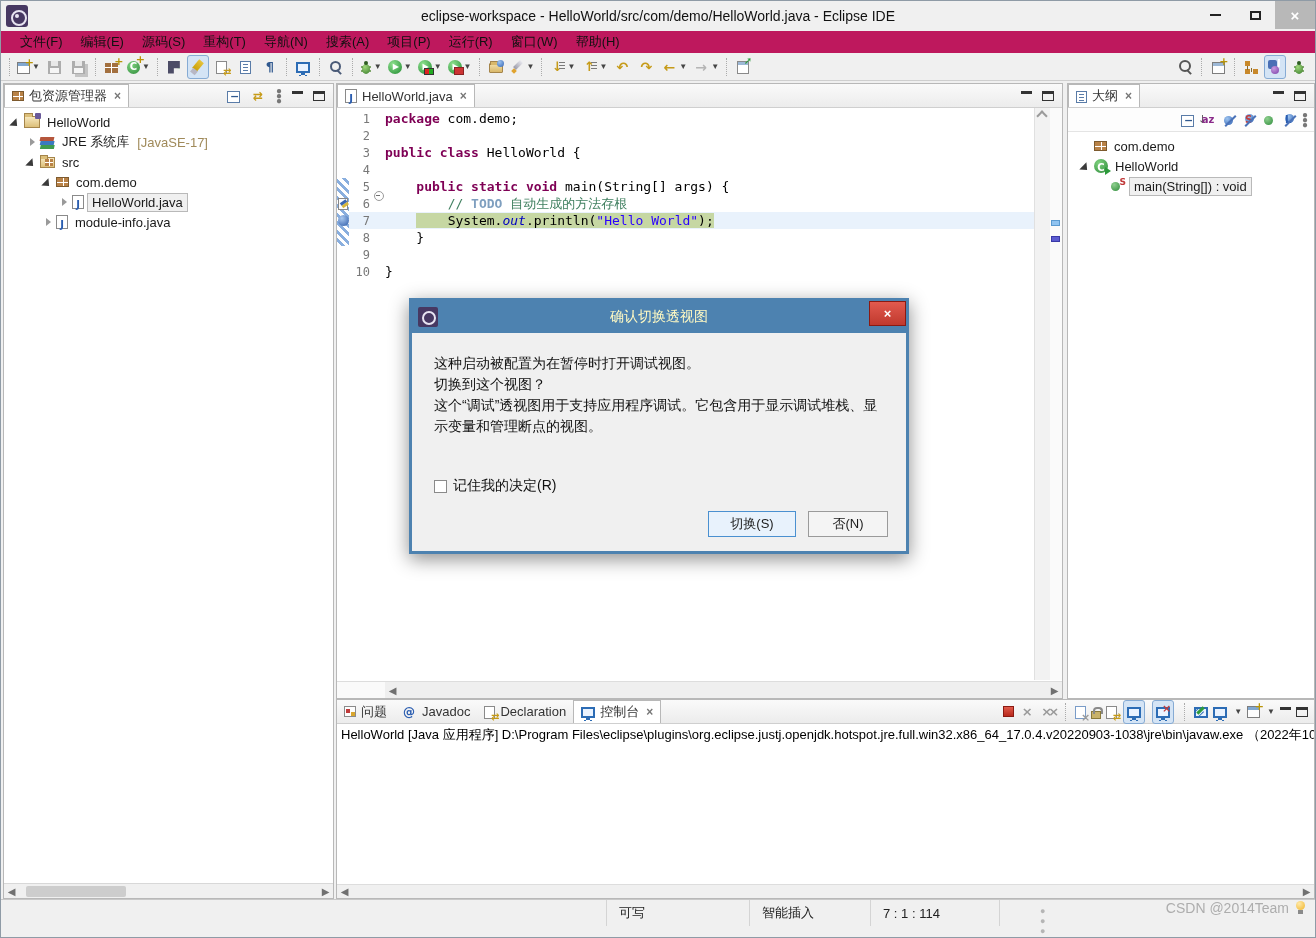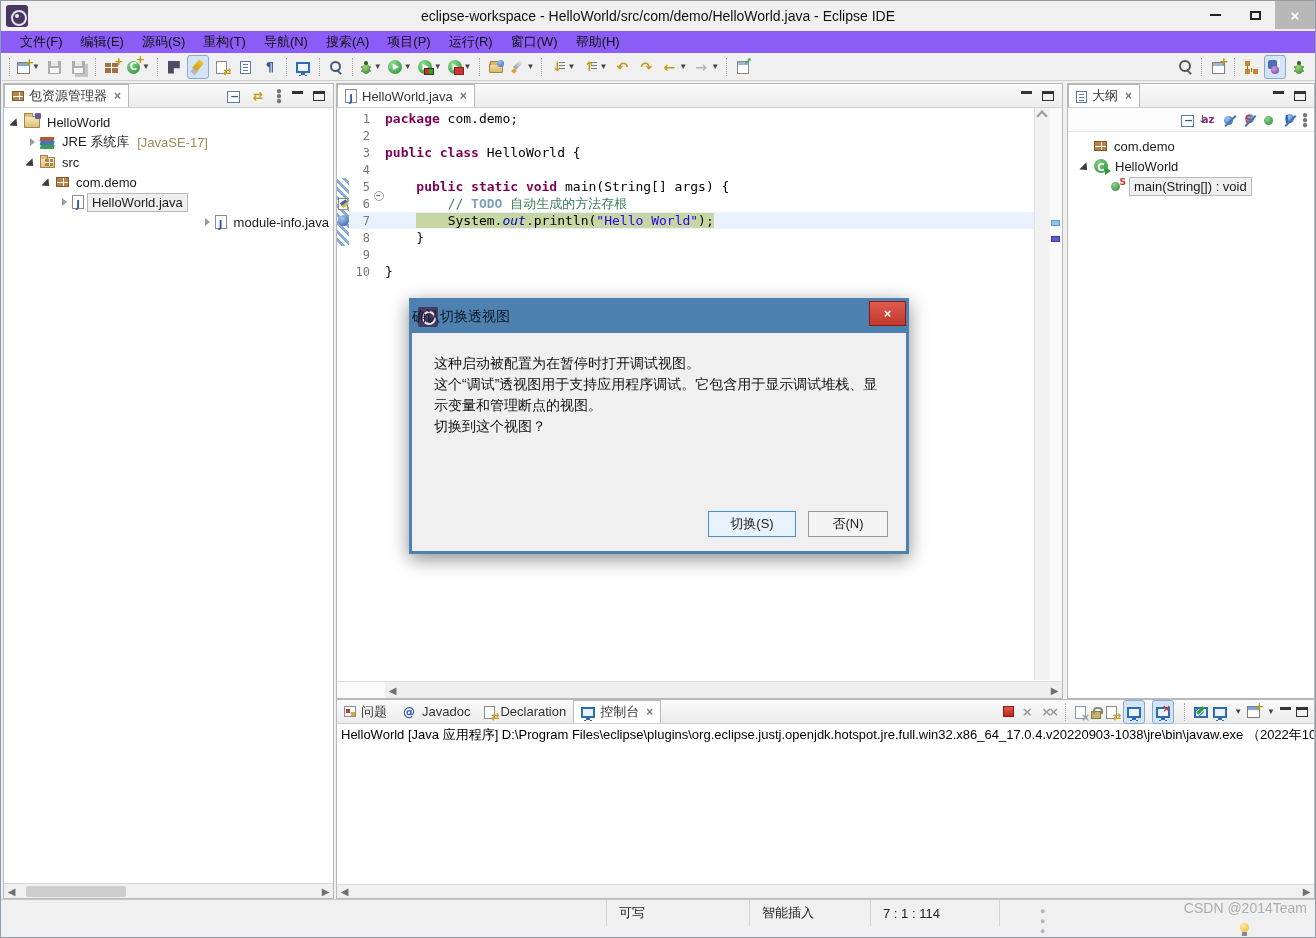--- a/index.html
+++ b/index.html
@@ -16,21 +16,21 @@
   #app-icon::after{content:"";position:absolute;left:9px;top:9px;width:4px;height:4px;background:#e8e4f2;border-radius:50%;}
   #window-title{position:absolute;left:0;right:0;text-align:center;font-size:14px;color:#111;}
   .winbtns{position:absolute;right:0;top:0;height:28px;display:flex;}
   .winbtn{width:40px;height:28px;display:flex;align-items:center;justify-content:center;}
   .winbtn .minglyph{width:11px;height:2px;background:#222;}
   .winbtn .maxglyph{width:11px;height:9px;border:2px solid #222;}
   .winbtn.close{background:#b8b8b8;}
   .winbtn.close span{color:#fff;font-size:15px;font-weight:bold;line-height:1;}
 
   
-  #menubar{left:0;top:30px;width:100%;height:22px;display:flex;align-items:center;padding-left:10px;background:#8b5cf6;}
+  #menubar{left:0;top:30px;width:100%;height:22px;display:flex;align-items:center;padding-left:10px;background:#be185d;}
   .menu-item{padding:2px 9px;font-size:13px;color:#111;}
 
   
   #toolbar{left:0;top:52px;width:100%;height:28px;background:#f0f0f0;border-bottom:1px solid #cfcfcf;display:flex;align-items:center;padding:0 4px;}
   .tbtn{height:24px;min-width:22px;display:flex;align-items:center;justify-content:center;border:1px solid transparent;border-radius:3px;margin:0 1px;padding:0 1px;}
   .tbtn.active{background:#d4e4f5;border-color:#86abd4;}
   .tsep{width:1px;height:18px;border-left:1px dotted #ababab;margin:0 4px;}
   .drop{font-size:8px;color:#444;margin-left:2px;}
   .tb-spacer{flex:1;}
 
@@ -215,32 +215,32 @@
   .i-pin::after{content:"";position:absolute;right:-3px;top:-3px;width:3px;height:9px;background:#2d9a3c;transform:rotate(45deg);}
   #console-line{height:20px;padding:2px 4px 0 4px;font-size:13px;color:#000;white-space:nowrap;overflow:hidden;background:#fff;}
   #console-body{position:absolute;left:0;top:46px;right:0;bottom:14px;background:#fff;}
   #console-hscroll{position:absolute;left:0;right:0;bottom:0;height:14px;background:#f0f0f0;border-top:1px solid #ddd;display:flex;align-items:center;justify-content:space-between;}
 
   
   #statusbar{left:0;top:898px;width:100%;height:40px;background:#f0f0f0;border-top:1px solid #c8c8c8;display:flex;align-items:flex-start;}
   .sb-cell{height:26px;display:flex;align-items:center;padding:0 12px;border-left:1px solid #d4d4d4;font-size:13px;color:#222;}
   #sb-spacer{width:605px;flex:none;}
   .sb-dots{color:#b5b5b5;font-size:9px;letter-spacing:1px;margin-left:40px;padding-top:6px;}
-  #sb-right{margin-left:auto;display:flex;align-items:center;gap:6px;padding-right:8px;flex-direction:column;}
+  #sb-right{margin-left:auto;display:flex;align-items:center;gap:6px;padding-right:8px;}
   #watermark{color:#adadad;font-size:14px;}
   .i-lamp{width:12px;height:16px;}
   .i-lamp::before{content:"";position:absolute;left:1px;top:1px;width:9px;height:9px;border-radius:50%;background:radial-gradient(circle at 35% 30%,#ffe9a8,#f0b429);}
   .i-lamp::after{content:"";position:absolute;left:3px;top:10px;width:5px;height:4px;background:#8a8a8a;}
 
   
   #dialog{left:408px;top:297px;width:500px;height:256px;background:#f0f0f0;border:3px solid #4d82b0;box-shadow:0 5px 18px rgba(0,0,0,.45);z-index:50;}
   #dialog-titlebar{height:32px;background:#4d82b0;display:flex;align-items:center;position:relative;}
   #dialog-icon{width:20px;height:20px;margin-left:6px;background:#473862;border-radius:2px;position:relative;flex:none;}
   #dialog-icon::before{content:"";position:absolute;left:4px;top:4px;width:10px;height:10px;border:2px solid #e8e4f2;border-radius:50%;}
-  #dialog-title{position:absolute;left:0;right:0;font-size:14px;color:#0f172a;}
+  #dialog-title{position:absolute;left:0;right:0;text-align:center;font-size:14px;color:#fef9c3;}
   #dialog-close{position:absolute;right:0;top:0;width:37px;height:25px;background:linear-gradient(#e25a4e,#c0392e);border:1px solid #8a1a12;display:flex;align-items:center;justify-content:center;}
   #dialog-close span{color:#fff;font-weight:bold;font-size:13px;line-height:1;}
   #dialog-body{padding:20px 22px 0 22px;font-size:14px;color:#111;}
   #dialog-body p{margin:0 0 0 0;line-height:21px;}
   #dlg-p1{margin-bottom:27px;}
   #dlg-p2{margin-bottom:24px;}
   #dlg-p3{margin-bottom:0;}
   #dlg-checkrow{display:flex;align-items:center;gap:6px;margin-top:40px;}
   #dlg-checkbox{width:13px;height:13px;background:#fff;border:1px solid #8a8a8a;flex:none;}
   #dialog-buttons{position:absolute;right:18px;bottom:14px;display:flex;gap:12px;}
@@ -457,21 +457,21 @@
       <div class="trow" style="padding-left: 36px;">
         <span class="twist open"></span>
         <span class="ic ticon ti-package"></span>
         <span class="tlabel">com.demo</span>
       </div>
       <div class="trow selected" style="padding-left: 52px;">
         <span class="twist closed"></span>
         <span class="ic ticon ti-jfile"></span>
         <span class="tlabel">HelloWorld.java</span>
       </div>
-      <div class="trow" style="padding-left: 36px; justify-content: flex-end;">
+      <div class="trow" style="padding-left: 36px;">
         <span class="twist closed"></span>
         <span class="ic ticon ti-jfile"></span>
         <span class="tlabel">module-info.java</span>
       </div>
     </div>
   <div id="pkg-hscroll">
     <span class="sb-arrow">◀</span>
     <div id="pkg-thumb"></div>
     <span class="sb-arrow" style="margin-left:auto;">▶</span>
   </div>
@@ -622,22 +622,26 @@
 <div class="abs" id="dialog">
   <div id="dialog-titlebar">
     <div id="dialog-icon"></div>
     <div id="dialog-title">确认切换透视图</div>
     <div id="dialog-close">
         <span>×</span>
       </div>
   </div>
   <div id="dialog-body">
     <p id="dlg-p1">这种启动被配置为在暂停时打开调试视图。</p>
+    <p id="dlg-p3">切换到这个视图？</p>
     <p id="dlg-p2">这个“调试”透视图用于支持应用程序调试。它包含用于显示调试堆栈、显示变量和管理断点的视图。</p>
-    <p id="dlg-p3">切换到这个视图？</p>
+    <div id="dlg-checkrow">
+      <span id="dlg-checkbox"></span>
+      <span>记住我的决定(R)</span>
+    </div>
   </div>
   <div id="dialog-buttons">
     <div class="dlg-btn" id="btn-switch">切换(S)</div>
     <div class="dlg-btn" id="btn-no">否(N)</div>
   </div>
 </div>
 
 <div class="abs" id="statusbar">
   <div id="sb-spacer"></div>
   <div class="sb-cell" style="width:143px;">可写</div>

